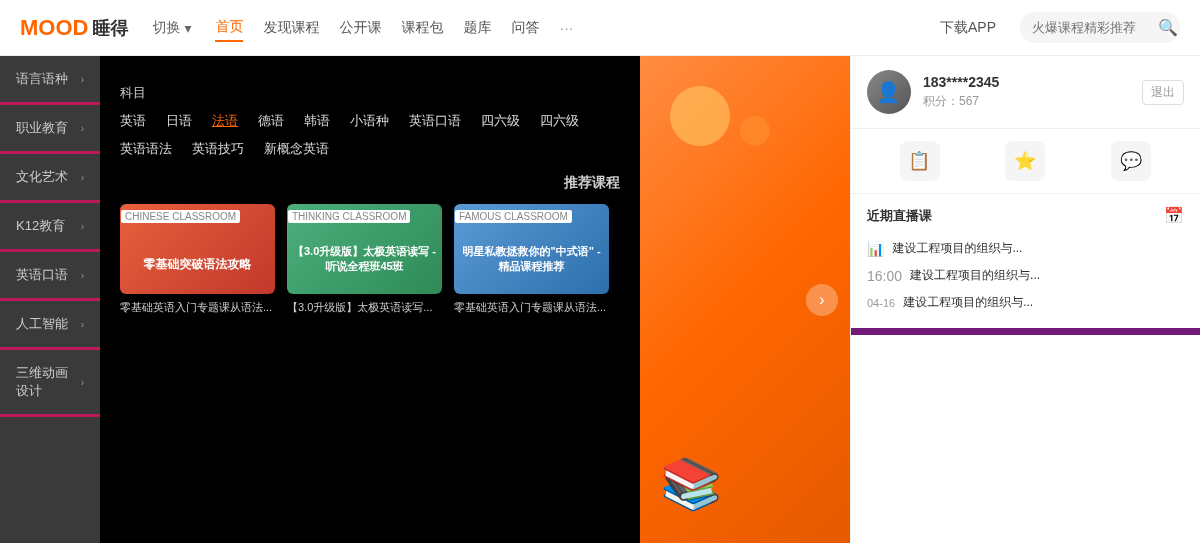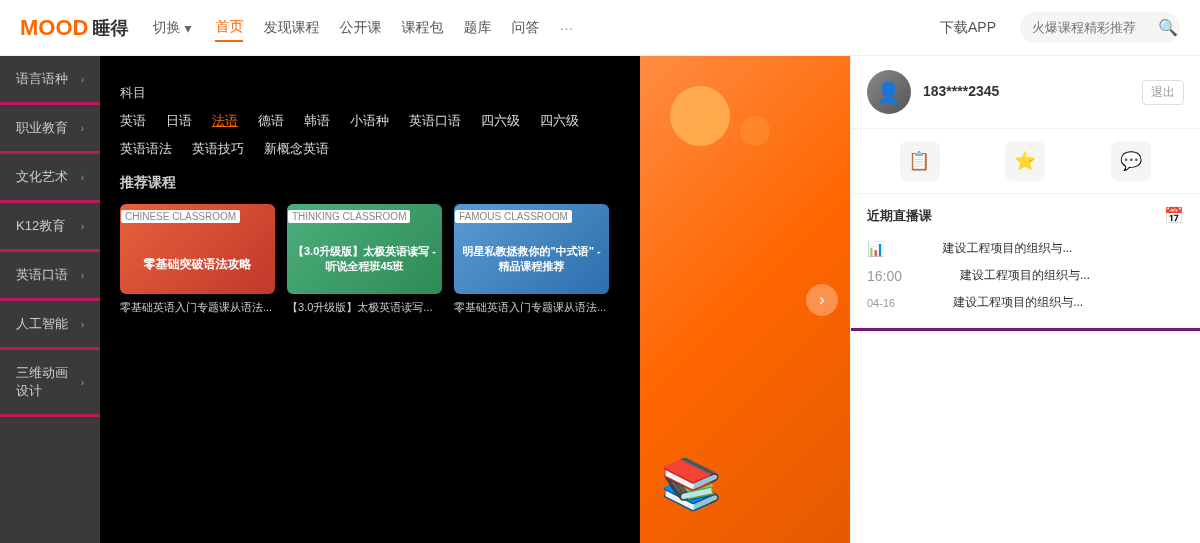--- a/index.html
+++ b/index.html
@@ -132,20 +132,21 @@
       cursor: pointer;
     }
     .subject-tag.highlight { color: #ff6600; text-decoration: underline; }
 
     .recommended-section { margin-top: 16px; }
     .recommended-title {
       color: #ccc;
       font-size: 14px;
       font-weight: 600;
       margin-bottom: 12px;
+      text-align: right;
     }
     .course-cards {
       display: flex;
       gap: 12px;
     }
     .course-card {
       width: 155px;
       cursor: pointer;
     }
     .course-card-img {
@@ -301,21 +302,21 @@
       height: 40px;
       border-radius: 8px;
       background: #f5f5f5;
       cursor: pointer;
       font-size: 18px;
     }
 
     
     .live-section {
       padding: 12px 16px;
-      border-bottom: 3px solid #701a75;
+      border-bottom: 7px solid #701a75;
     }
     .live-header {
       display: flex;
       align-items: center;
       justify-content: space-between;
       margin-bottom: 10px;
     }
     .live-title {
       font-size: 13px;
       font-weight: 600;
@@ -326,21 +327,21 @@
     .live-item {
       display: flex;
       align-items: center;
       gap: 8px;
       padding: 5px 0;
     }
     .live-bar-icon {
       color: #1890ff;
       font-size: 14px;
     }
-    .live-item-info { flex: 1; text-align: right; }
+    .live-item-info { flex: 1; }
     .live-item-title {
       font-size: 12px;
       color: #333;
       white-space: nowrap;
       overflow: hidden;
       text-overflow: ellipsis;
       max-width: 180px;
     }
 
     
@@ -512,20 +513,21 @@
   </div>
 
   <div class="right-panel">
 
     <div class="user-section">
       <div class="avatar">
         <span>👤</span>
       </div>
       <div class="user-info">
         <div class="user-name">183****2345</div>
+        <div class="user-points">积分：567</div>
       </div>
       <div class="logout-btn">退出</div>
     </div>
 
     <div class="action-icons">
       <div class="action-icon-item">
         <span>📋</span>
       </div>
       <div class="action-icon-item">
         <span style="color:#f0c040;">⭐</span>

